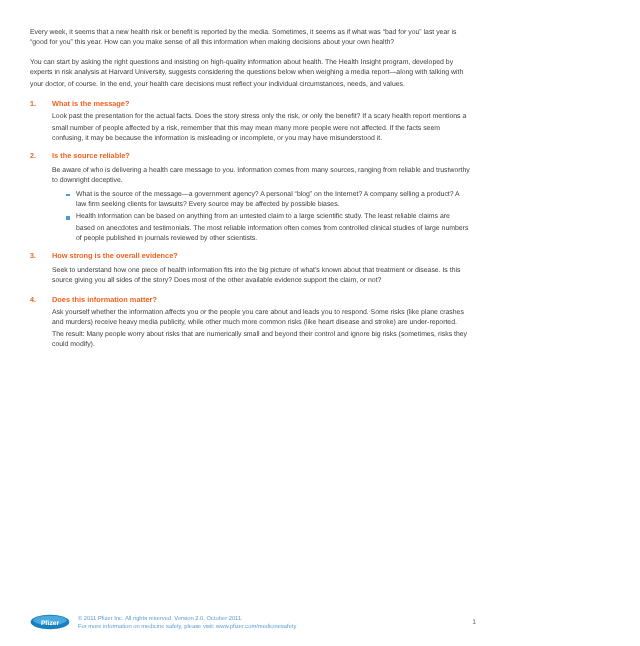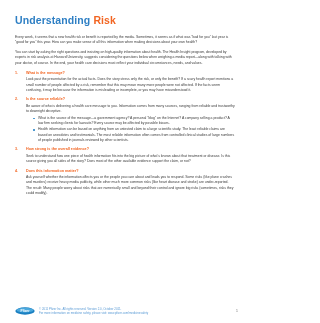--- a/index.html
+++ b/index.html
@@ -120,24 +120,20 @@
     color: #6d6d6d;
     font-size: 3.4px;
     padding-left: 6px;
   }
 </style>
 </head>
 <body>
 
 <div class="page">
 
-  <h1 class="doc-title">
-    <span class="title-main">Understanding</span>
-    <span class="title-accent">Risk</span>
-  </h1>
 
   <p class="intro-para">Every week, it seems that a new health risk or benefit is reported by the media. Sometimes, it seems as if what was “bad for you” last year is “good for you” this year. How can you make sense of all this information when making decisions about your own health?</p>
   <p class="intro-para">You can start by asking the right questions and insisting on high-quality information about health. The Health Insight program, developed by experts in risk analysis at Harvard University, suggests considering the questions below when weighing a media report—along with talking with your doctor, of course. In the end, your health care decisions must reflect your individual circumstances, needs, and values.</p>
 
   <ol class="qa-list">
 
     <li class="qa-item">
       <span class="qa-num">1.</span>
       <div class="qa-heading">What is the message?</div>
       <p class="qa-body">Look past the presentation for the actual facts. Does the story stress only the risk, or only the benefit? If a scary health report mentions a small number of people affected by a risk, remember that this may mean many more people were not affected. If the facts seem confusing, it may be because the information is misleading or incomplete, or you may have misunderstood it.</p>

